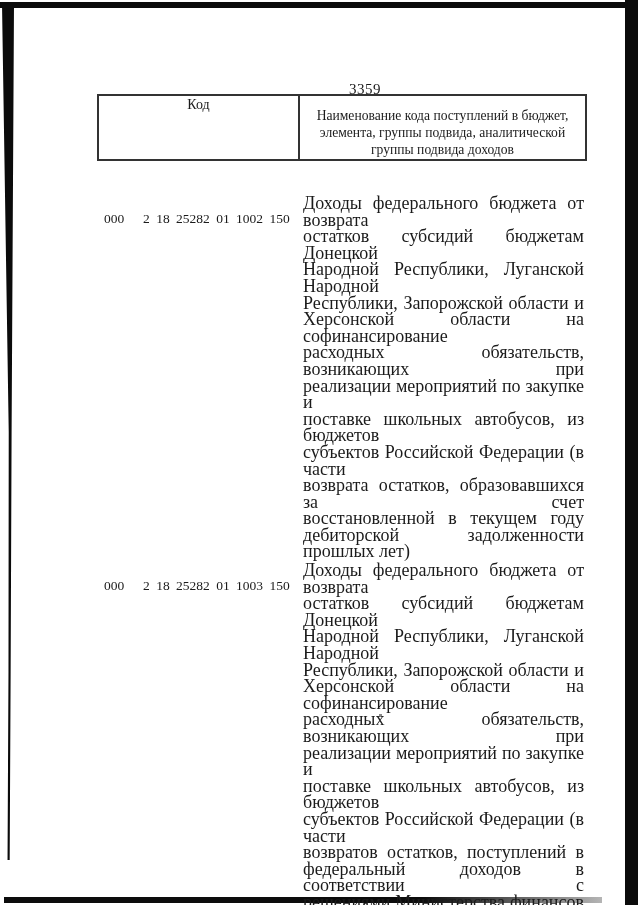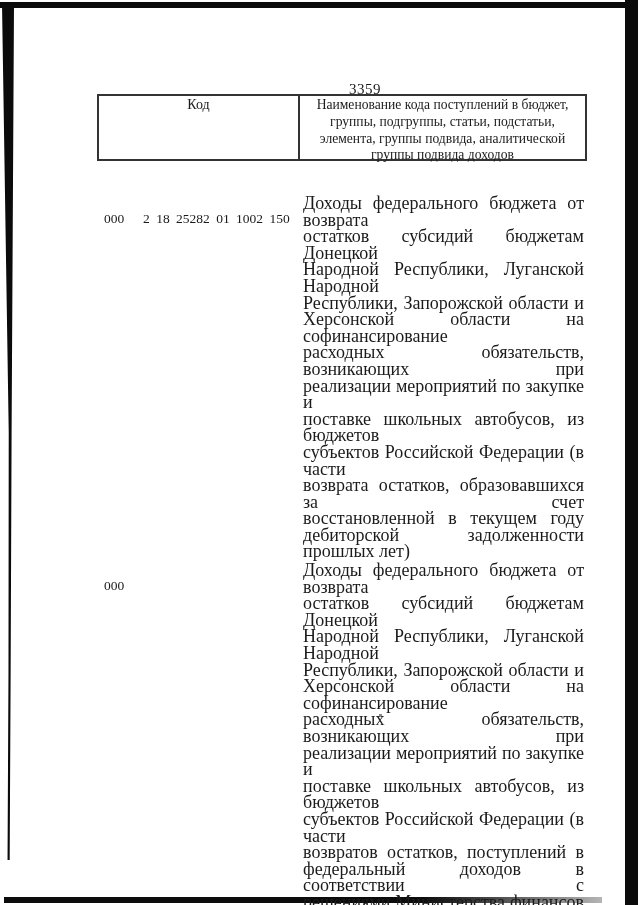--- a/index.html
+++ b/index.html
@@ -56,21 +56,21 @@
   .tbl-col1 {
     width: 199px;
     border-right: 2px solid #333333;
     text-align: center;
     padding-top: 1px;
     font-size: 14px;
   }
   .tbl-col2 {
     flex: 1;
     text-align: center;
-    padding-top: 1px;
+    padding-top: 12px;
     font-size: 13.6px;
     line-height: 16.8px;
   }
 
   
   #entries { position: absolute; left: 0; top: 195px; width: 640px; }
   .entry { position: relative; margin-bottom: 2px; }
   .entry-admin {
     position: absolute; left: 104px; top: 16px;
     font-size: 13.5px; line-height: 16.6px;
@@ -95,21 +95,20 @@
 <div class="scan-right-bar"></div>
 <div class="scan-bottom-line"></div>
 <div class="scan-speck"></div>
 
 <div class="page-number">3359</div>
 
 <div class="tbl-header">
   <div class="tbl-col1">Код</div>
   <div class="tbl-col2" id="hdr-lines">
       <div class="hline">Наименование кода поступлений в бюджет,</div>
-      <div class="hline">группы, подгруппы, статьи, подстатьи,</div>
       <div class="hline">элемента, группы подвида, аналитической</div>
       <div class="hline">группы подвида доходов</div>
     </div>
 </div>
 
 <div id="entries">
     <div class="entry">
       <div class="entry-admin">000</div>
       <div class="entry-code">2 18 25282 01 1002 150</div>
       <div class="entry-desc">
@@ -122,20 +121,21 @@
         <div class="dl">реализации мероприятий по закупке и</div>
         <div class="dl">поставке школьных автобусов, из бюджетов</div>
         <div class="dl">субъектов Российской Федерации (в части</div>
         <div class="dl">возврата остатков, образовавшихся за счет</div>
         <div class="dl">восстановленной в текущем году</div>
         <div class="dl last">дебиторской задолженности прошлых лет)</div>
       </div>
     </div>
     <div class="entry">
       <div class="entry-admin">000</div>
+      <div class="entry-code">2 18 25282 01 1003 150</div>
       <div class="entry-desc">
         <div class="dl">Доходы федерального бюджета от возврата</div>
         <div class="dl">остатков субсидий бюджетам Донецкой</div>
         <div class="dl">Народной Республики, Луганской Народной</div>
         <div class="dl">Республики, Запорожской области и</div>
         <div class="dl">Херсонской области на софинансирование</div>
         <div class="dl">расходных обязательств, возникающих при</div>
         <div class="dl">реализации мероприятий по закупке и</div>
         <div class="dl">поставке школьных автобусов, из бюджетов</div>
         <div class="dl">субъектов Российской Федерации (в части</div>

